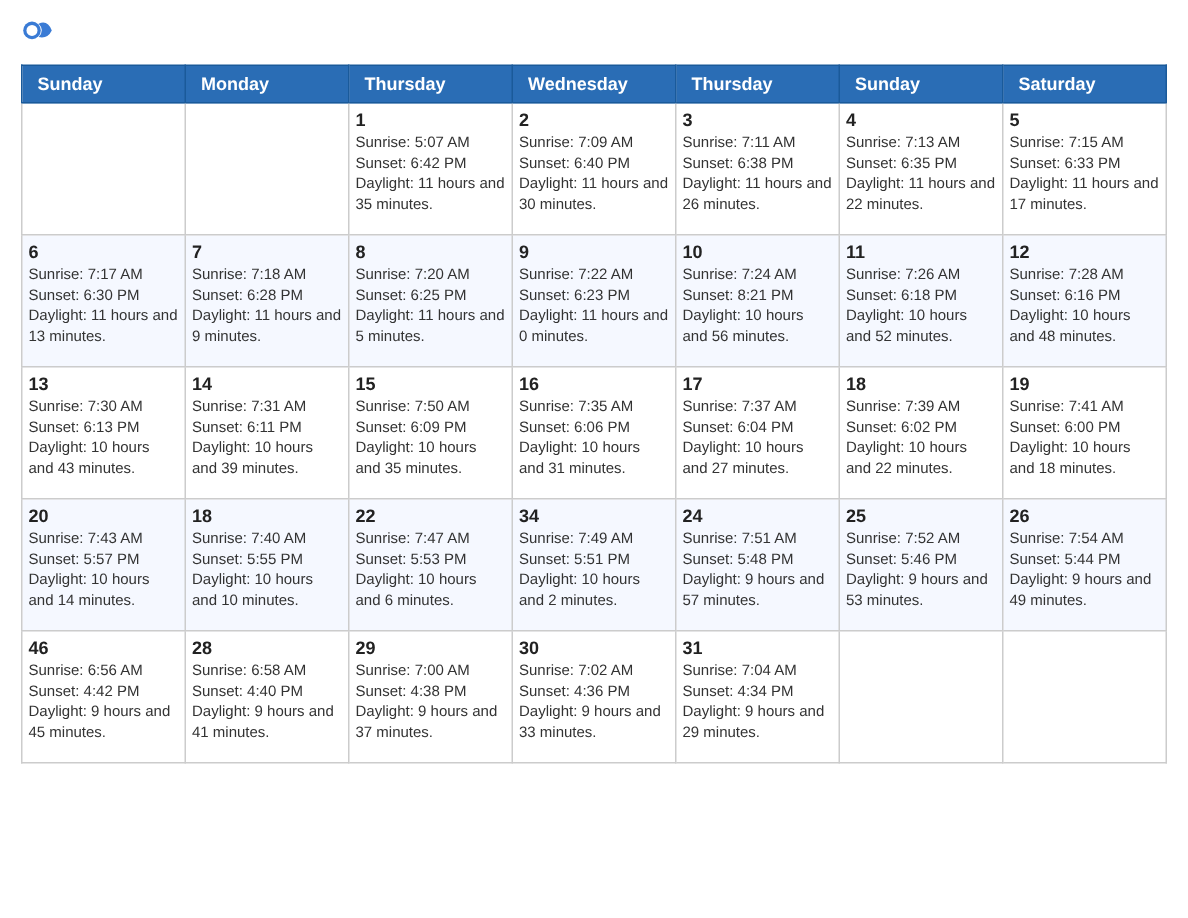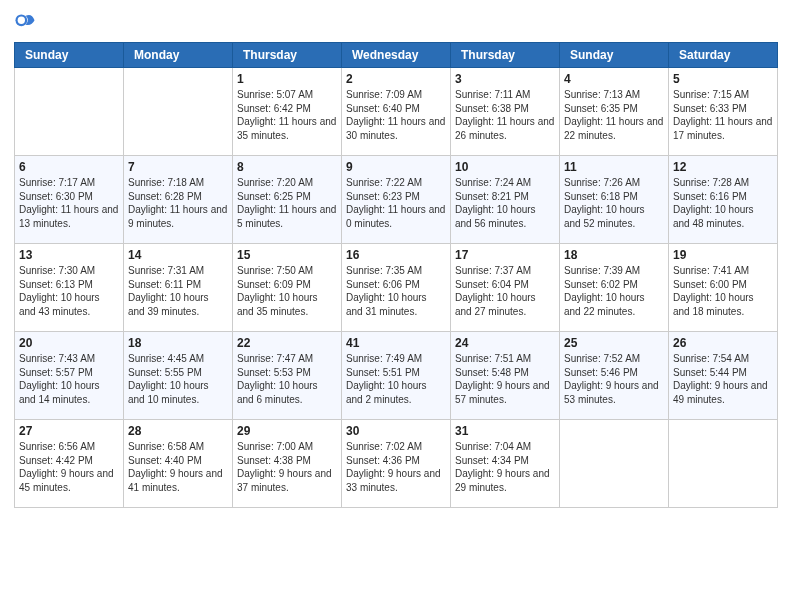--- a/index.html
+++ b/index.html
@@ -266,32 +266,32 @@
         </tr>
         <tr>
           <td>
             <span class="day-number">20</span>
             <div class="cell-content">Sunrise: 7:43 AM
 Sunset: 5:57 PM
 Daylight: 10 hours and 14 minutes.</div>
           </td>
           <td>
             <span class="day-number">18</span>
-            <div class="cell-content">Sunrise: 4:45 AM
+            <div class="cell-content">Sunrise: 7:40 AM
 Sunset: 5:55 PM
 Daylight: 10 hours and 10 minutes.</div>
           </td>
           <td>
             <span class="day-number">22</span>
             <div class="cell-content">Sunrise: 7:47 AM
 Sunset: 5:53 PM
 Daylight: 10 hours and 6 minutes.</div>
           </td>
           <td>
-            <span class="day-number">41</span>
+            <span class="day-number">34</span>
             <div class="cell-content">Sunrise: 7:49 AM
 Sunset: 5:51 PM
 Daylight: 10 hours and 2 minutes.</div>
           </td>
           <td>
             <span class="day-number">24</span>
             <div class="cell-content">Sunrise: 7:51 AM
 Sunset: 5:48 PM
 Daylight: 9 hours and 57 minutes.</div>
           </td>
@@ -303,21 +303,21 @@
           </td>
           <td>
             <span class="day-number">26</span>
             <div class="cell-content">Sunrise: 7:54 AM
 Sunset: 5:44 PM
 Daylight: 9 hours and 49 minutes.</div>
           </td>
         </tr>
         <tr>
           <td>
-            <span class="day-number">27</span>
+            <span class="day-number">46</span>
             <div class="cell-content">Sunrise: 6:56 AM
 Sunset: 4:42 PM
 Daylight: 9 hours and 45 minutes.</div>
           </td>
           <td>
             <span class="day-number">28</span>
             <div class="cell-content">Sunrise: 6:58 AM
 Sunset: 4:40 PM
 Daylight: 9 hours and 41 minutes.</div>
           </td>

